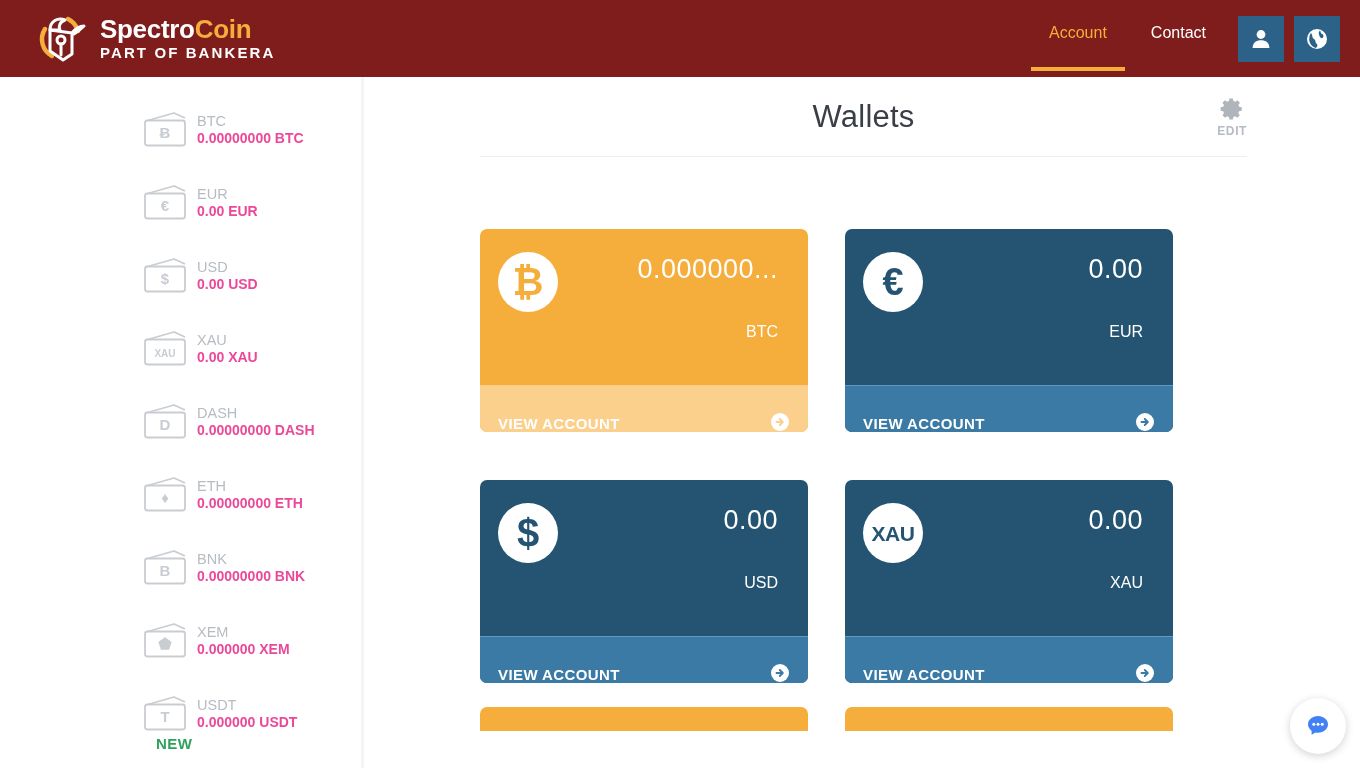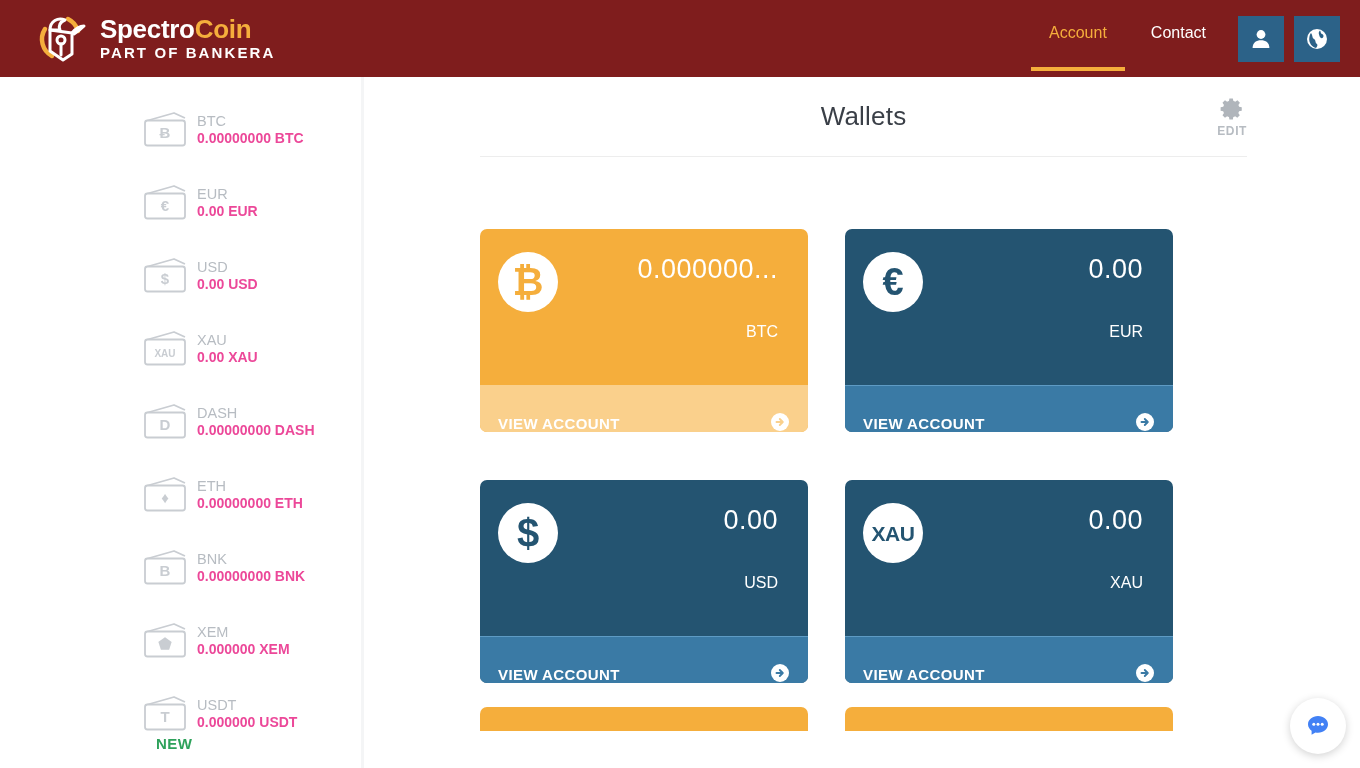--- a/index.html
+++ b/index.html
@@ -90,21 +90,21 @@
     overflow:hidden;
   }
   .page-head {
     position:relative;
     margin:0 113px 0 113px;
     height:80px;
     border-bottom:1px solid #EDEDED;
     display:flex; align-items:center; justify-content:center;
   }
   .page-title {
-    font-size:26px; color:#3A3F47; font-weight:normal;
+    font-size:31px; color:#3A3F47; font-weight:normal;
     letter-spacing:0.2px;
   }
   .edit-btn {
     position:absolute; right:0; top:50%;
     transform:translateY(-50%);
     display:flex; flex-direction:column; align-items:center;
     cursor:pointer;
   }
   .edit-label {
     color:#B7BCC2; font-size:12px; font-weight:bold;

